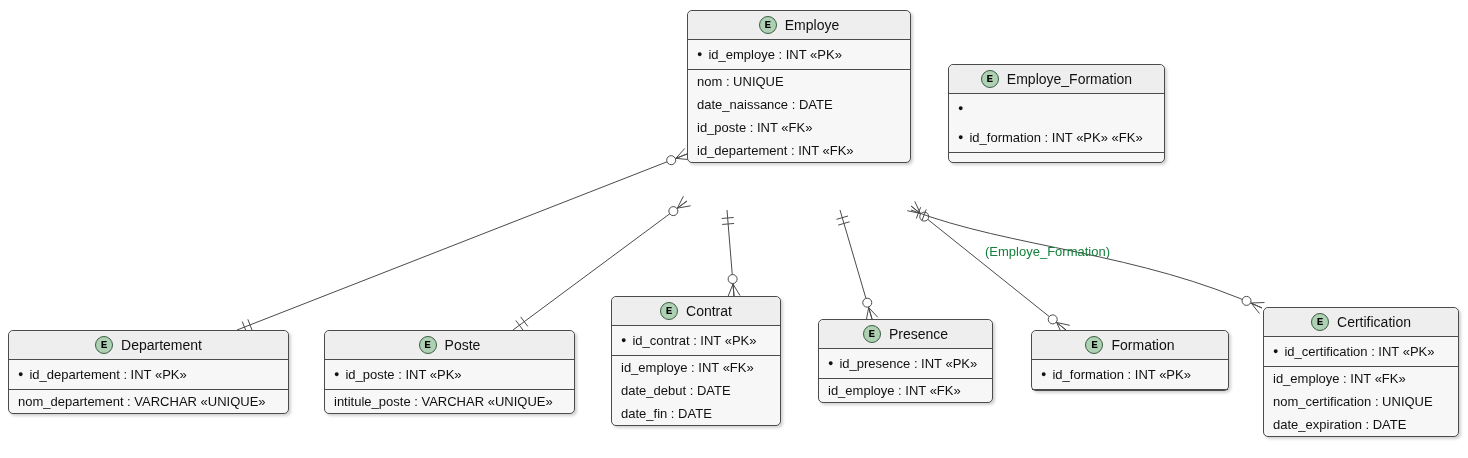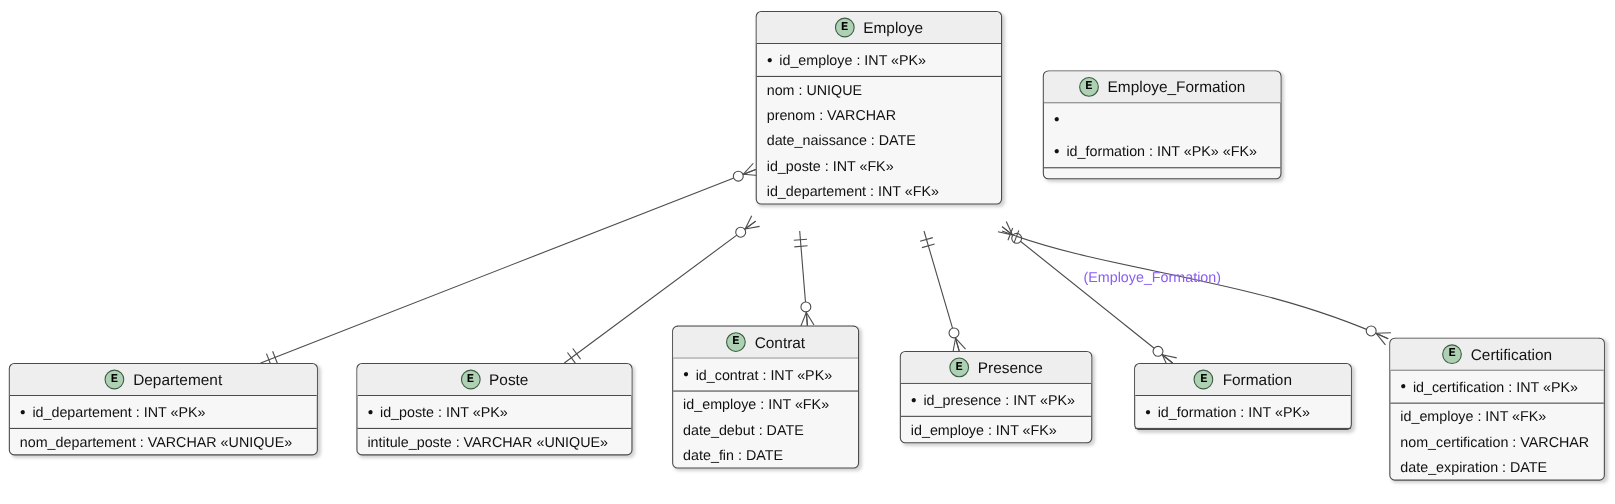--- a/index.html
+++ b/index.html
@@ -23,21 +23,21 @@
     display:inline-flex; align-items:center; justify-content:center; flex:0 0 auto;
     width:18px; height:18px; border-radius:50%;
     background:var(--badge-fill,#add1b2); border:1px solid var(--badge-border,#3d5c44);
     font-family:"Liberation Mono", monospace; font-weight:bold; font-size:11px; color:#000;
   }
   .sec.keys { border-bottom:1px solid var(--border,#4b4b4b); }
   .row { padding:3px 9px; line-height:17px; white-space:nowrap; }
   .row.key { padding:6px 9px; display:flex; align-items:center; }
   .dot { font-size:9px; margin-right:6px; line-height:17px; }
   .sec.attrs { min-height:9px; }
-  .rel-label { position:absolute; font-size:13px; color:#8b5cf6; white-space:nowrap; }
+  .rel-label { position:absolute; font-size:13px; color:#15803d; white-space:nowrap; }
 </style>
 </head>
 <body>
 
 <div id="canvas">
   <svg class="rel-layer" width="1468" height="458">
       <path d="M687,154 L237,330"></path>
       <line x1="675.828" y1="158.368" x2="684.816" y2="148.414"></line>
       <line x1="675.828" y1="158.368" x2="687" y2="154"></line>
       <line x1="675.828" y1="158.368" x2="689.184" y2="159.586"></line>
@@ -89,21 +89,20 @@
           <span class="e-title">Employe</span>
         </div>
         <div class="sec keys">
           <div class="row key">
             <span class="dot">●</span>
             <span>id_employe : INT «PK»</span>
           </div>
         </div>
         <div class="sec attrs">
           <div class="row">nom : UNIQUE</div>
-          <div class="row">prenom : VARCHAR</div>
           <div class="row">date_naissance : DATE</div>
           <div class="row">id_poste : INT «FK»</div>
           <div class="row">id_departement : INT «FK»</div>
         </div>
       </div>
       <div class="entity" style="left: 948px; top: 64px; width: 217px;">
         <div class="e-header">
           <span class="badge">E</span>
           <span class="e-title">Employe_Formation</span>
         </div>
@@ -198,19 +197,19 @@
           <span class="e-title">Certification</span>
         </div>
         <div class="sec keys">
           <div class="row key">
             <span class="dot">●</span>
             <span>id_certification : INT «PK»</span>
           </div>
         </div>
         <div class="sec attrs">
           <div class="row">id_employe : INT «FK»</div>
-          <div class="row">nom_certification : VARCHAR</div>
+          <div class="row">nom_certification : UNIQUE</div>
           <div class="row">date_expiration : DATE</div>
         </div>
       </div>
       <div class="rel-label" style="left: 985px; top: 244px;">(Employe_Formation)</div>
     </div>
 </div>
 
 </body></html>

